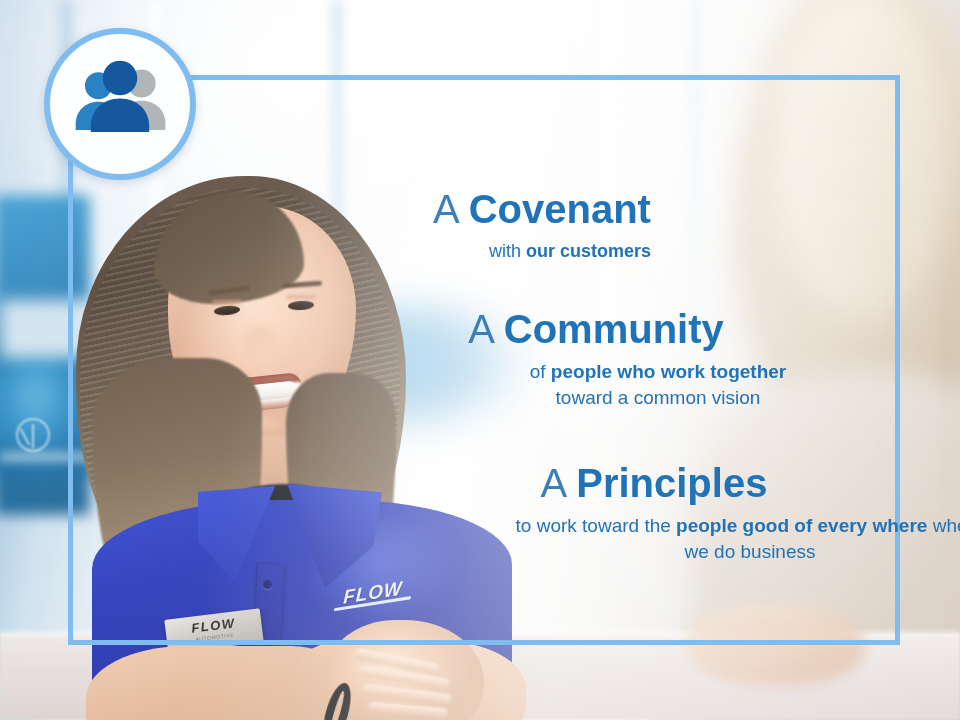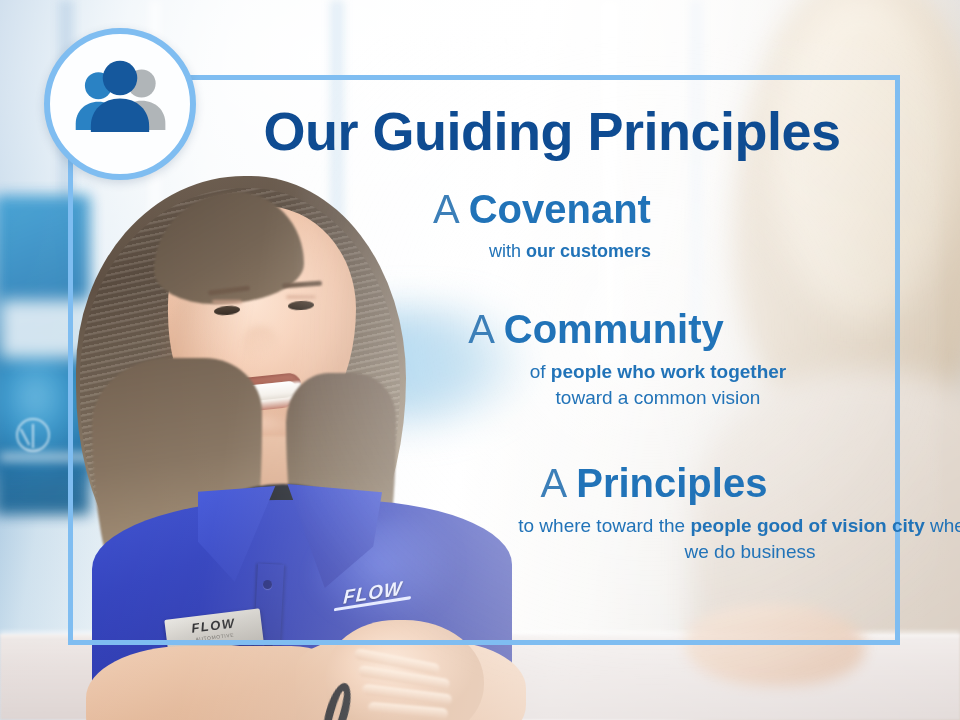--- a/index.html
+++ b/index.html
@@ -482,21 +482,20 @@
         <path d="M30 48c-12.5 0-21 9-21 20.5V74h42v-5.5C51 57 42.5 48 30 48z" fill="#2a82c4"></path>
 
         <circle cx="50" cy="26" r="16" fill="#15589d"></circle>
         <path d="M50 45c-16 0-27 11-27 25.5V76h54v-5.5C77 56 66 45 50 45z" fill="#15589d"></path>
       </svg>
     </span>
   </div>
 
   <div class="copy">
 
-    <div class="title">Our Guiding Principles</div>
 
     <div class="block b2">
       <div class="head">
         <span class="light">A</span>
         <span class="strong">Community</span>
       </div>
       <div class="sub">
         <span>of </span><b>people who work together</b><br>
         <span>toward a common vision</span>
       </div>
@@ -511,18 +510,18 @@
         <span>with </span><b>our customers</b>
       </div>
     </div>
 
     <div class="block b3">
       <div class="head">
         <span class="light">A</span>
         <span class="strong">Principles</span>
       </div>
       <div class="sub">
-        <span>to where toward the </span><b>people</b><span> </span><b>good of vision city</b><span> where we do business</span>
+        <span>to work toward the </span><b>people</b><span> </span><b>good of every where</b><span> where we do business</span>
       </div>
     </div>
 
   </div>
 </div>
 
 </body></html>

